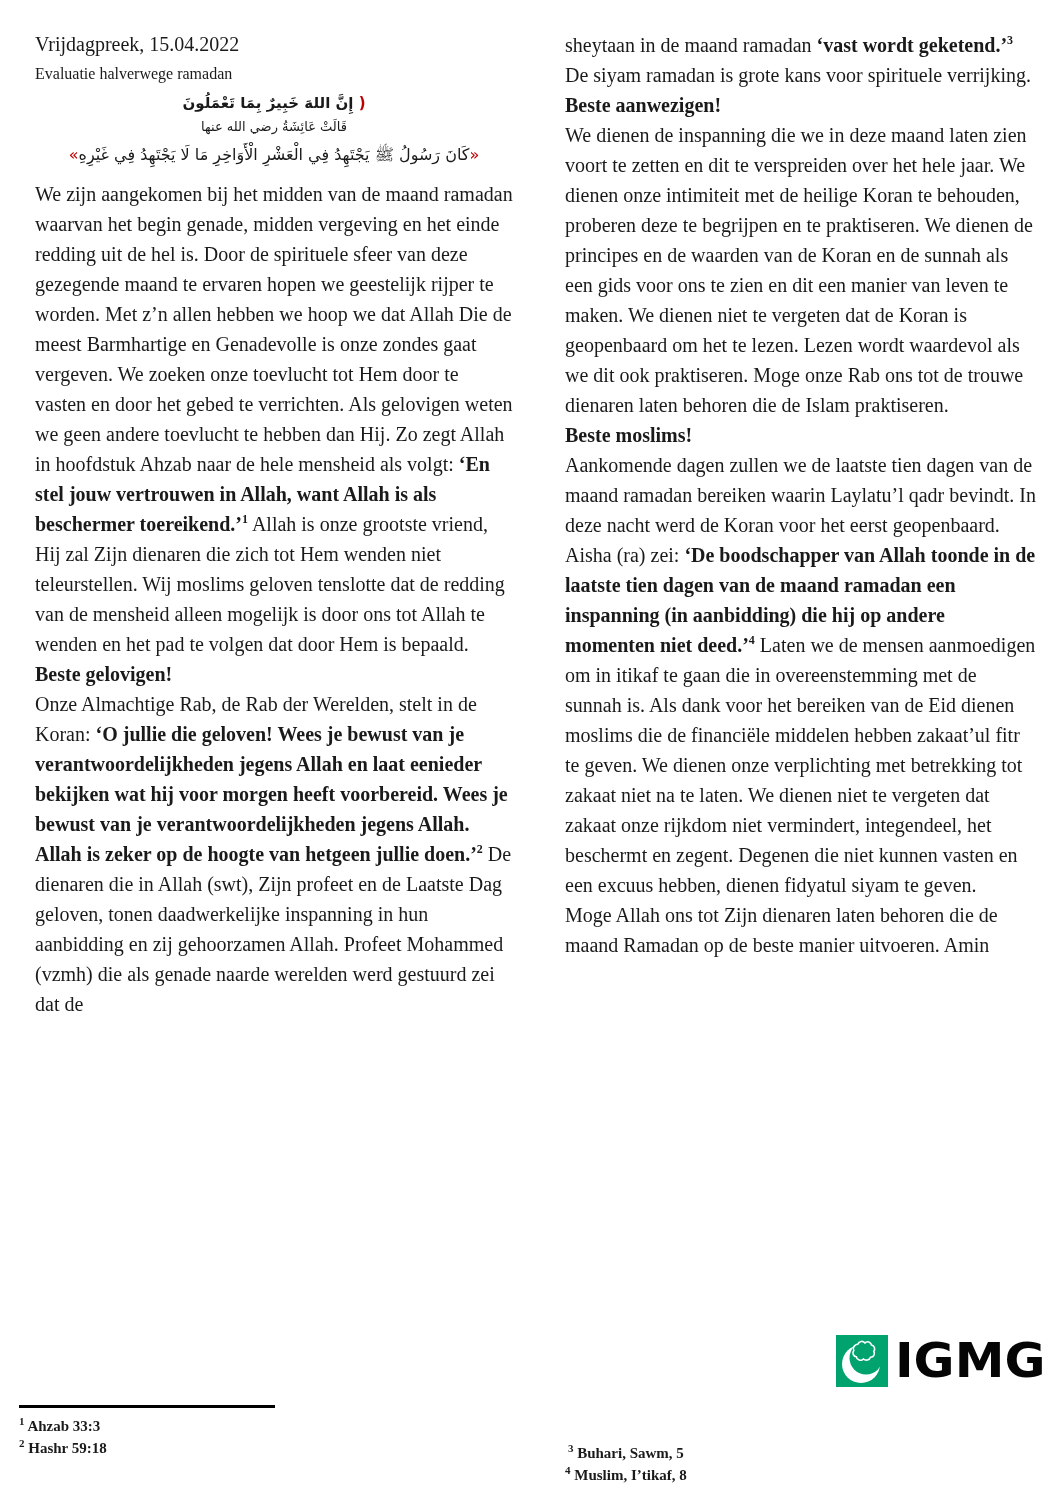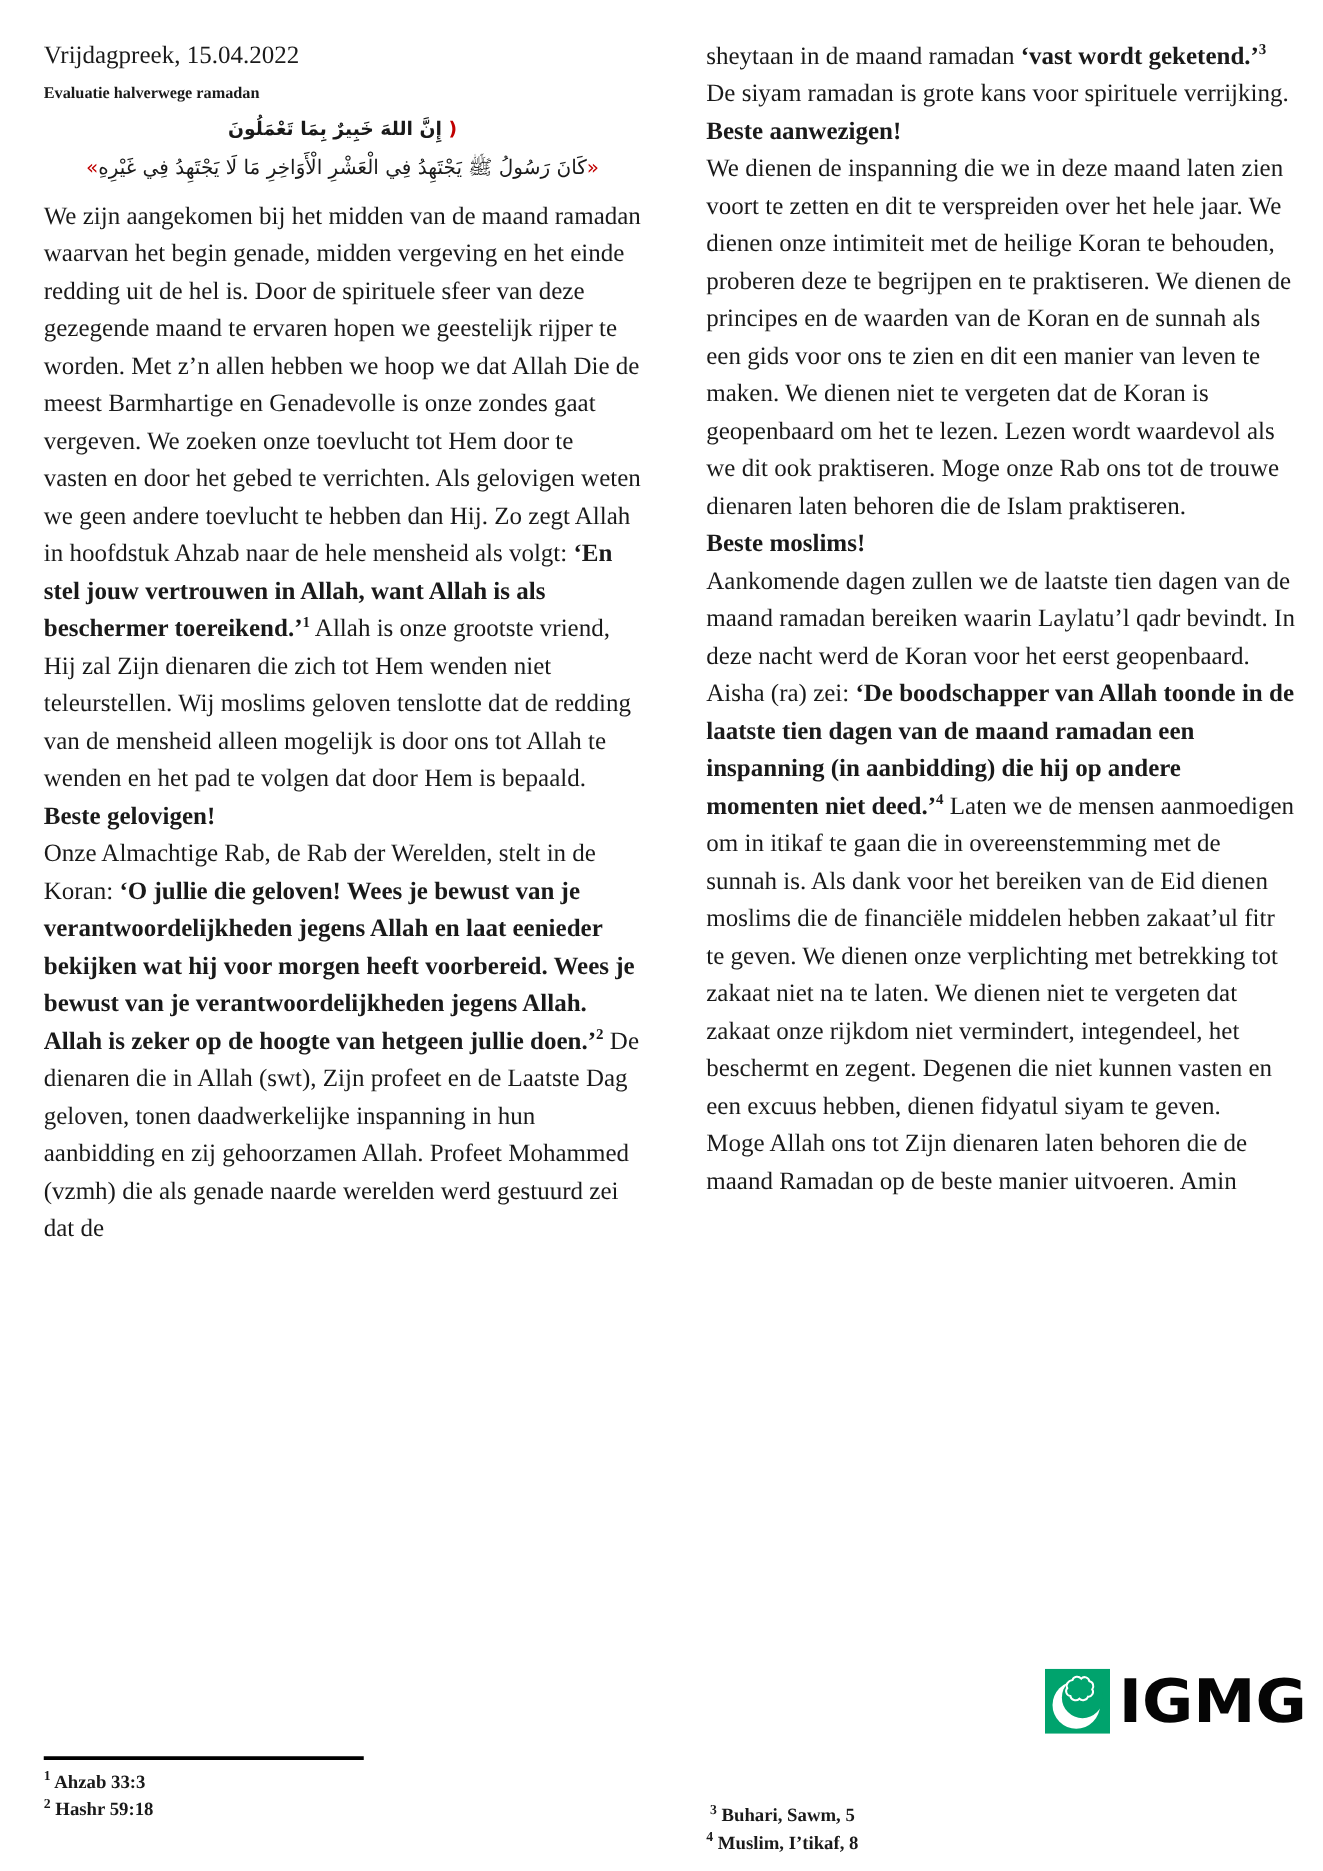--- a/index.html
+++ b/index.html
@@ -14,21 +14,21 @@
     background:#ffffff;
     color:var(--ink);
     font-family:"Liberation Serif", serif;
     overflow:hidden;
   }
   .col{position:absolute;top:30px;}
   .col-left{left:35px;width:478px;}
   .col-right{left:565px;width:472px;}
 
   .date-line{font-size:20px;line-height:29px;}
-  .doc-title{font-size:13px;font-weight:bold;line-height:29px;}
+  .doc-title{font-size:16px;font-weight:normal;line-height:29px;}
 
   .arabic-block{
     text-align:center;
     margin-top:2px;margin-bottom:10px;
     font-family:"DejaVu Sans","Liberation Serif",sans-serif;
   }
   .ar-verse{font-size:15px;font-weight:bold;line-height:26px;}
   .ar-narrator{font-size:13px;line-height:21px;}
   .ar-hadith{font-size:16px;font-weight:normal;line-height:29px;margin-top:3px;}
   .red{color:var(--accent-red);}
@@ -36,21 +36,21 @@
 
   .blocks{font-size:20px;line-height:30px;}
   .col-left .blocks{margin-top:8px;}
   .blocks h3.heading{font-size:20px;line-height:30px;font-weight:bold;margin:0;}
   .blocks p.paragraph{margin:0;}
   .blocks .space-before{margin-top:30px;}
   .blocks .bold{font-weight:bold;}
   .blocks sup{font-size:12px;font-weight:bold;line-height:0;}
 
   .footnotes{position:absolute;font-size:15px;line-height:22px;font-weight:bold;}
-  .footnotes-left{left:35px;top:1405px;}
+  .footnotes-left{left:19px;top:1405px;}
   .footnotes-right{left:565px;top:1442px;text-align:center;}
   .footnote-rule{width:256px;border-top:3px solid #000;margin-bottom:7px;}
   .footnote sup{font-size:11px;line-height:0;}
 
   .logo{position:absolute;left:836px;top:1335px;display:flex;align-items:center;}
   .logo-word{
     font-family:"DejaVu Sans", sans-serif;
     font-weight:bold;font-size:50px;line-height:52px;
     letter-spacing:0;color:#050505;margin-left:7px;
     transform:scaleY(0.96);
@@ -64,20 +64,21 @@
 
   <div class="col col-left">
     <div class="date-line">Vrijdagpreek, 15.04.2022</div>
     <div class="doc-title">Evaluatie halverwege ramadan</div>
 
     <div class="arabic-block">
       <div class="ar-verse">
         <span dir="rtl">إِنَّ اللهَ خَبِيرٌ بِمَا تَعْمَلُونَ</span>
         <span class="red bracket">)</span>
       </div>
+      <div class="ar-narrator" dir="rtl">قَالَتْ عَائِشَةُ رضي الله عنها</div>
       <div class="ar-hadith">
         <span class="red">«</span><span dir="rtl">كَانَ رَسُولُ ﷺ يَجْتَهِدُ فِي الْعَشْرِ الْأَوَاخِرِ مَا لَا يَجْتَهِدُ فِي غَيْرِهِ</span><span class="red">»</span>
       </div>
     </div>
 
     <div class="blocks">
         <p class="paragraph"><span>We zijn aangekomen bij het midden van de maand ramadan waarvan het begin genade, midden vergeving en het einde redding uit de hel is. Door de spirituele sfeer van deze gezegende maand te ervaren hopen we geestelijk rijper te worden. Met z’n allen hebben we hoop we dat Allah Die de meest Barmhartige en Genadevolle is onze zondes gaat vergeven. We zoeken onze toevlucht tot Hem door te vasten en door het gebed te verrichten. Als gelovigen weten we geen andere toevlucht te hebben dan Hij. Zo zegt Allah in hoofdstuk Ahzab naar de hele mensheid als volgt: </span><span class="bold">‘En stel jouw vertrouwen in Allah, want Allah is als beschermer toereikend.’</span><sup>1</sup><span> Allah is onze grootste vriend, Hij zal Zijn dienaren die zich tot Hem wenden niet teleurstellen. Wij moslims geloven tenslotte dat de redding van de mensheid alleen mogelijk is door ons tot Allah te wenden en het pad te volgen dat door Hem is bepaald.</span></p>
         <h3 class="heading space-before"><span>Beste gelovigen!</span></h3>
         <p class="paragraph"><span>Onze Almachtige Rab, de Rab der Werelden, stelt in de Koran: </span><span class="bold">‘O jullie die geloven! Wees je bewust van je verantwoordelijkheden jegens Allah en laat eenieder bekijken wat hij voor morgen heeft voorbereid. Wees je bewust van je verantwoordelijkheden jegens Allah. Allah is zeker op de hoogte van hetgeen jullie doen.’</span><sup>2</sup><span> De dienaren die in Allah (swt), Zijn profeet en de Laatste Dag geloven, tonen daadwerkelijke inspanning in hun aanbidding en zij gehoorzamen Allah. Profeet Mohammed (vzmh) die als genade naarde werelden werd gestuurd zei dat de</span></p>
       </div>

